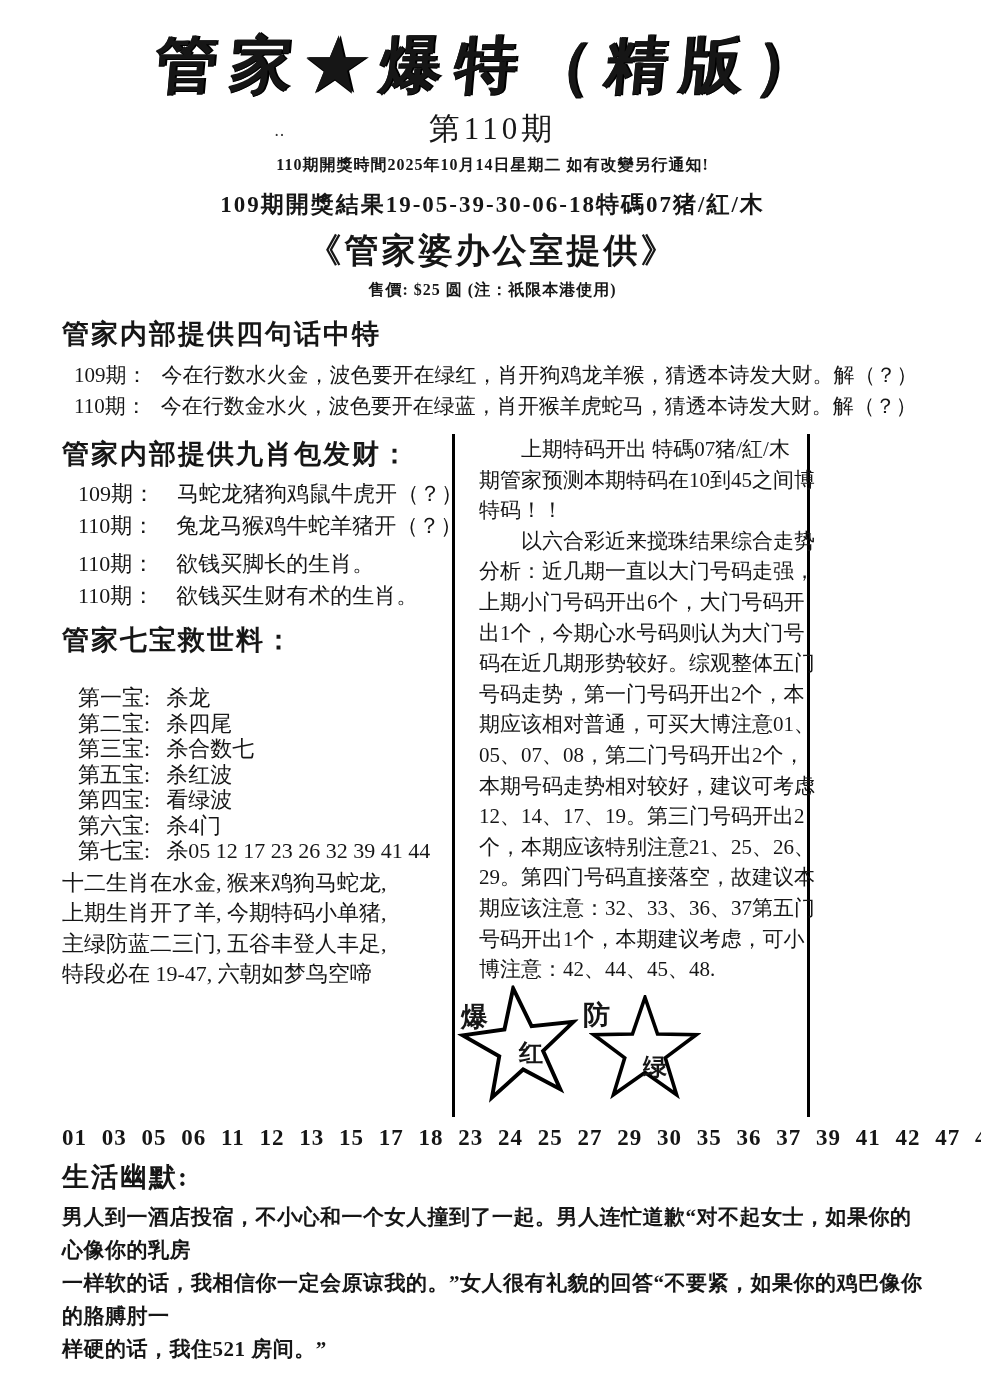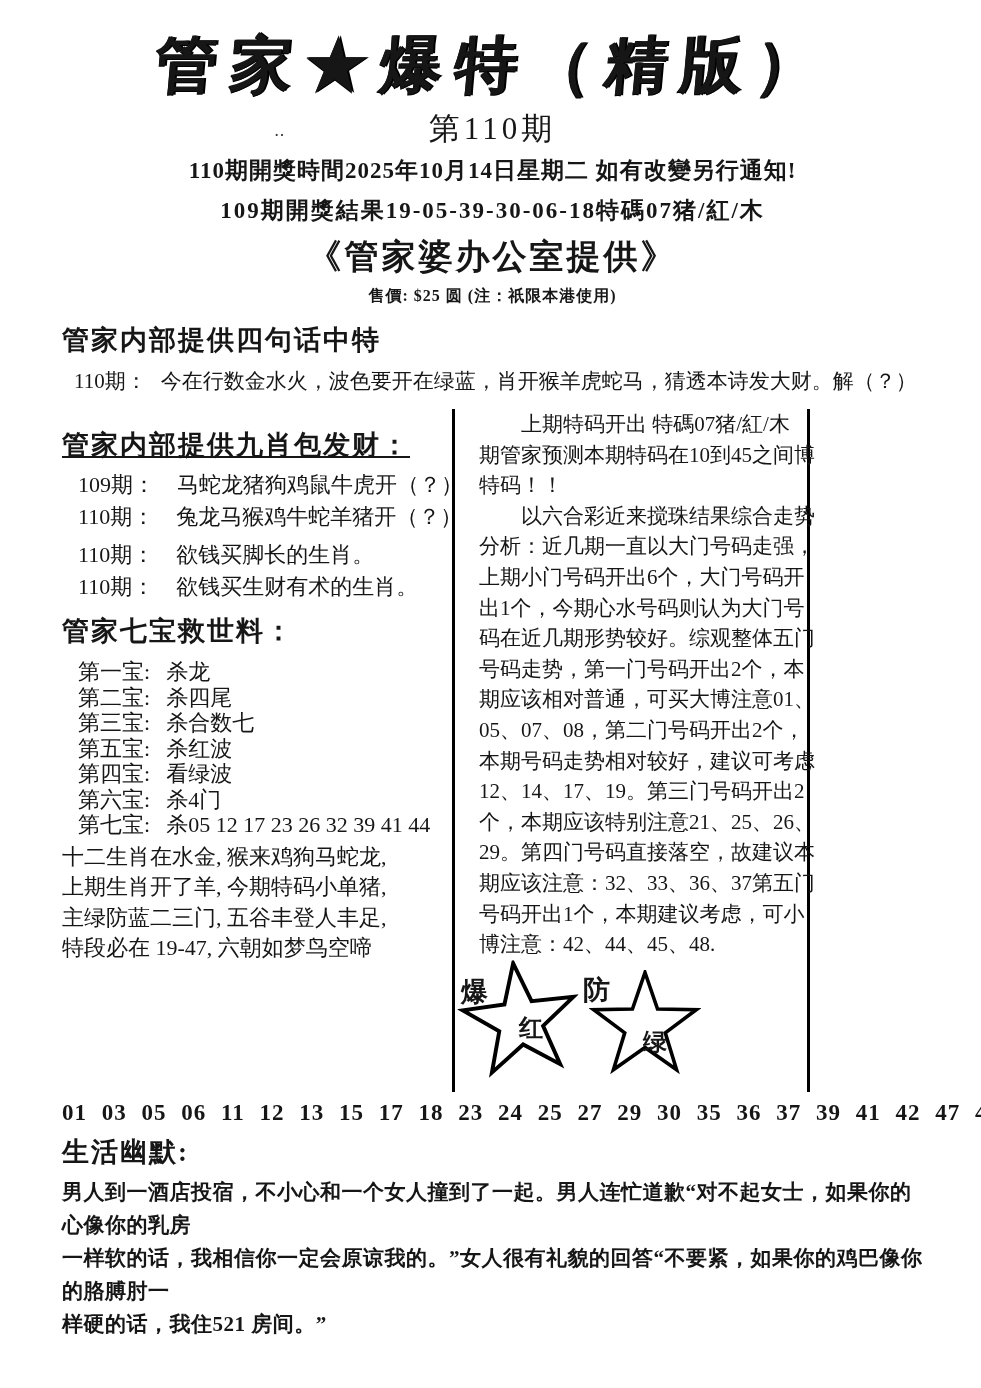--- a/index.html
+++ b/index.html
@@ -12,21 +12,21 @@
 
   
   .hdr{text-align:center;}
   .title{
     font-size:62px;font-weight:bold;letter-spacing:13px;line-height:86px;
     transform:skewX(-5deg);text-shadow:2px 0 0 #000,0 1px 0 #000;
     white-space:nowrap;
   }
   .issue{font-size:31px;line-height:38px;margin-top:2px;position:relative;letter-spacing:4px;}
   .scan-dots{position:absolute;left:212px;top:2px;font-size:16px;letter-spacing:2px;color:#333;}
-  .notice{font-weight:bold;font-size:23px;line-height:34px;margin-top:6px;letter-spacing:1px;}
+  .notice{font-weight:bold;font-size:16px;line-height:34px;letter-spacing:1px;}
   .notice2{font-weight:bold;font-size:23px;line-height:34px;margin-top:6px;letter-spacing:2px;}
   .provider{font-size:34px;font-weight:600;line-height:46px;margin-top:6px;letter-spacing:3px;}
   .price{font-size:16px;font-weight:bold;line-height:24px;margin-top:4px;letter-spacing:1px;}
 
   
   .sec-h{font-size:27px;font-weight:bold;letter-spacing:2px;line-height:36px;}
   .four{margin-top:14px;}
   .four .rows{margin-top:8px;padding-left:12px;}
   .row{font-size:21px;line-height:31px;white-space:nowrap;}
   .row .lbl{margin-right:14px;}
@@ -80,49 +80,52 @@
     <div class="notice">110期開獎時間2025年10月14日星期二 如有改變另行通知!</div>
     <div class="notice2">109期開獎結果19-05-39-30-06-18特碼07猪/紅/木</div>
     <div class="provider">《管家婆办公室提供》</div>
     <div class="price">售價: $25 圆 (注：祇限本港使用)</div>
   </div>
 
   <div class="four">
     <div class="sec-h">管家内部提供四句话中特</div>
     <div class="rows">
       <div class="row">
+        <span class="lbl">109期：</span><span>今在行数水火金，波色要开在绿红，肖开狗鸡龙羊猴，猜透本诗发大财。解（？）</span>
+      </div>
+      <div class="row">
         <span class="lbl">110期：</span><span>今在行数金水火，波色要开在绿蓝，肖开猴羊虎蛇马，猜透本诗发大财。解（？）</span>
       </div>
     </div>
   </div>
 
   <div class="cols">
 
     <div class="col-left">
-      <div class="sec-h" style="margin-top:18px;text-decoration:underline;">管家内部提供九肖包发财：</div>
+      <div class="sec-h" style="margin-top:2px;">管家内部提供九肖包发财：</div>
       <div style="margin-top:6px;">
         <div class="lrow">
           <span class="lbl">109期：</span><span>马蛇龙猪狗鸡鼠牛虎开（？）</span>
         </div>
         <div class="lrow">
           <span class="lbl">110期：</span><span>兔龙马猴鸡牛蛇羊猪开（？）</span>
         </div>
       </div>
 
       <div style="margin-top:6px;">
         <div class="lrow">
           <span class="lbl">110期：</span><span>欲钱买脚长的生肖。</span>
         </div>
         <div class="lrow">
           <span class="lbl">110期：</span><span>欲钱买生财有术的生肖。</span>
         </div>
       </div>
 
       <div class="sec-h">管家七宝救世料：</div>
-      <div style="margin-top:10px;">
+      <div style="margin-top:27px;">
         <div class="trow"><span class="lbl">第一宝:</span><span>杀龙</span></div>
         <div class="trow"><span class="lbl">第二宝:</span><span>杀四尾</span></div>
         <div class="trow"><span class="lbl">第三宝:</span><span>杀合数七</span></div>
         <div class="trow"><span class="lbl">第五宝:</span><span>杀红波</span></div>
         <div class="trow"><span class="lbl">第四宝:</span><span>看绿波</span></div>
         <div class="trow"><span class="lbl">第六宝:</span><span>杀4门</span></div>
         <div class="trow"><span class="lbl">第七宝:</span><span>杀05 12 17 23 26 32 39 41 44</span></div>
       </div>
 
       <div class="poem">十二生肖在水金, 猴来鸡狗马蛇龙,

